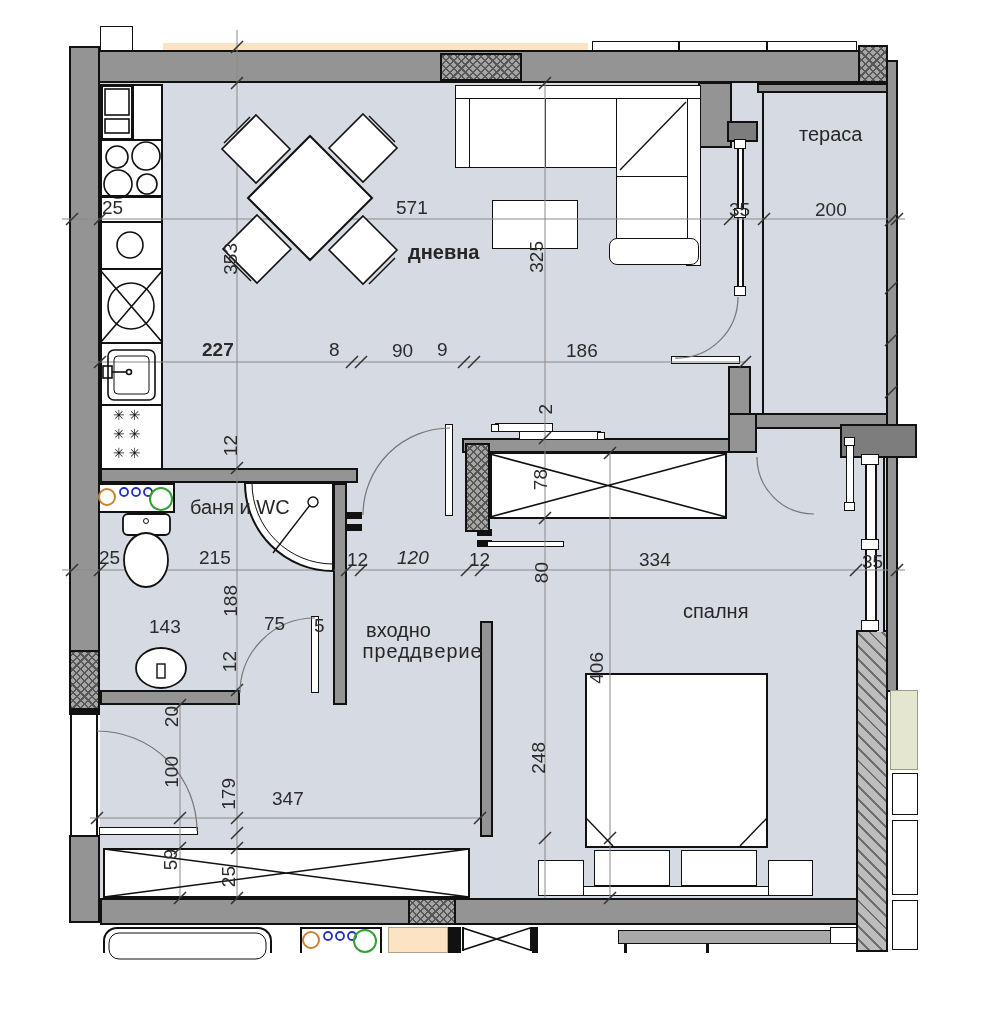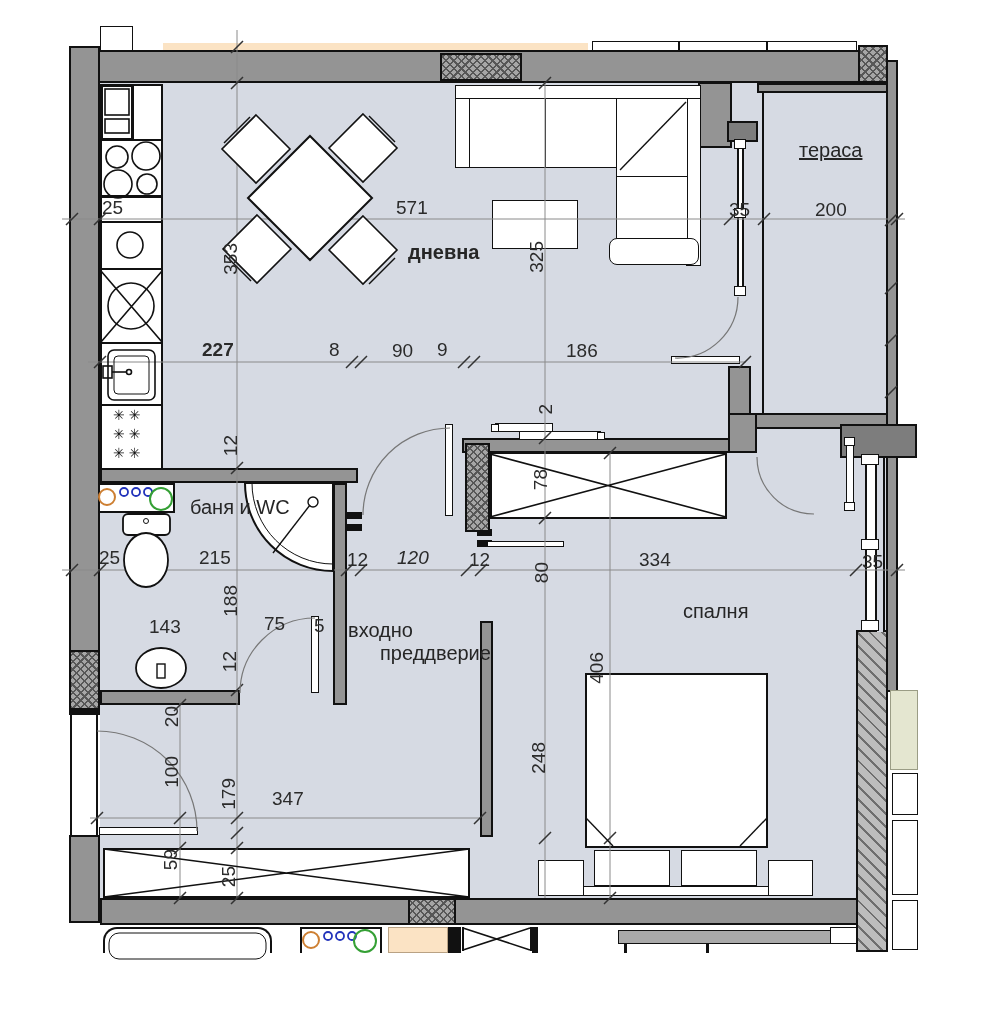--- a/index.html
+++ b/index.html
@@ -234,24 +234,24 @@
     <g fill="none">
       <circle cx="311" cy="940" r="8" stroke="#cd7f32" stroke-width="2"></circle>
       <circle cx="328" cy="936" r="4" stroke="#2233bb" stroke-width="1.8"></circle>
       <circle cx="340" cy="936" r="4" stroke="#2233bb" stroke-width="1.8"></circle>
       <circle cx="352" cy="936" r="4" stroke="#2233bb" stroke-width="1.8"></circle>
       <circle cx="365" cy="941" r="11" stroke="#35a035" stroke-width="2"></circle>
     </g>
   </svg>
 
   <div class="lbl room" style="left:408px;top:242px;font-weight:bold;">дневна</div>
-  <div class="lbl room" style="left:799px;top:140px;text-decoration:underline;">тераса</div>
+  <div class="lbl room" style="left:799px;top:124px;">тераса</div>
   <div class="lbl room" style="left:190px;top:497px;">баня и WC</div>
-  <div class="lbl room" style="left:348px;top:620px;">входно</div>
-  <div class="lbl room" style="left:380px;top:643px;">преддверие</div>
+  <div class="lbl room" style="left:366px;top:620px;">входно</div>
+  <div class="lbl room" style="left:362px;top:643px;font-family:Liberation Mono, monospace;">преддверие</div>
   <div class="lbl room" style="left:683px;top:601px;">спалня</div>
 
   <div class="lbl" style="left:102px;top:198px;">25</div>
   <div class="lbl" style="left:396px;top:198px;">571</div>
   <div class="lbl" style="left:729px;top:200px;">35</div>
   <div class="lbl" style="left:815px;top:200px;">200</div>
   <div class="lbl rot" style="left:221px;top:243px;">353</div>
   <div class="lbl rot" style="left:527px;top:241px;">325</div>
   <div class="lbl" style="left:202px;top:340px;font-weight:bold;">227</div>
   <div class="lbl" style="left:329px;top:340px;">8</div>

